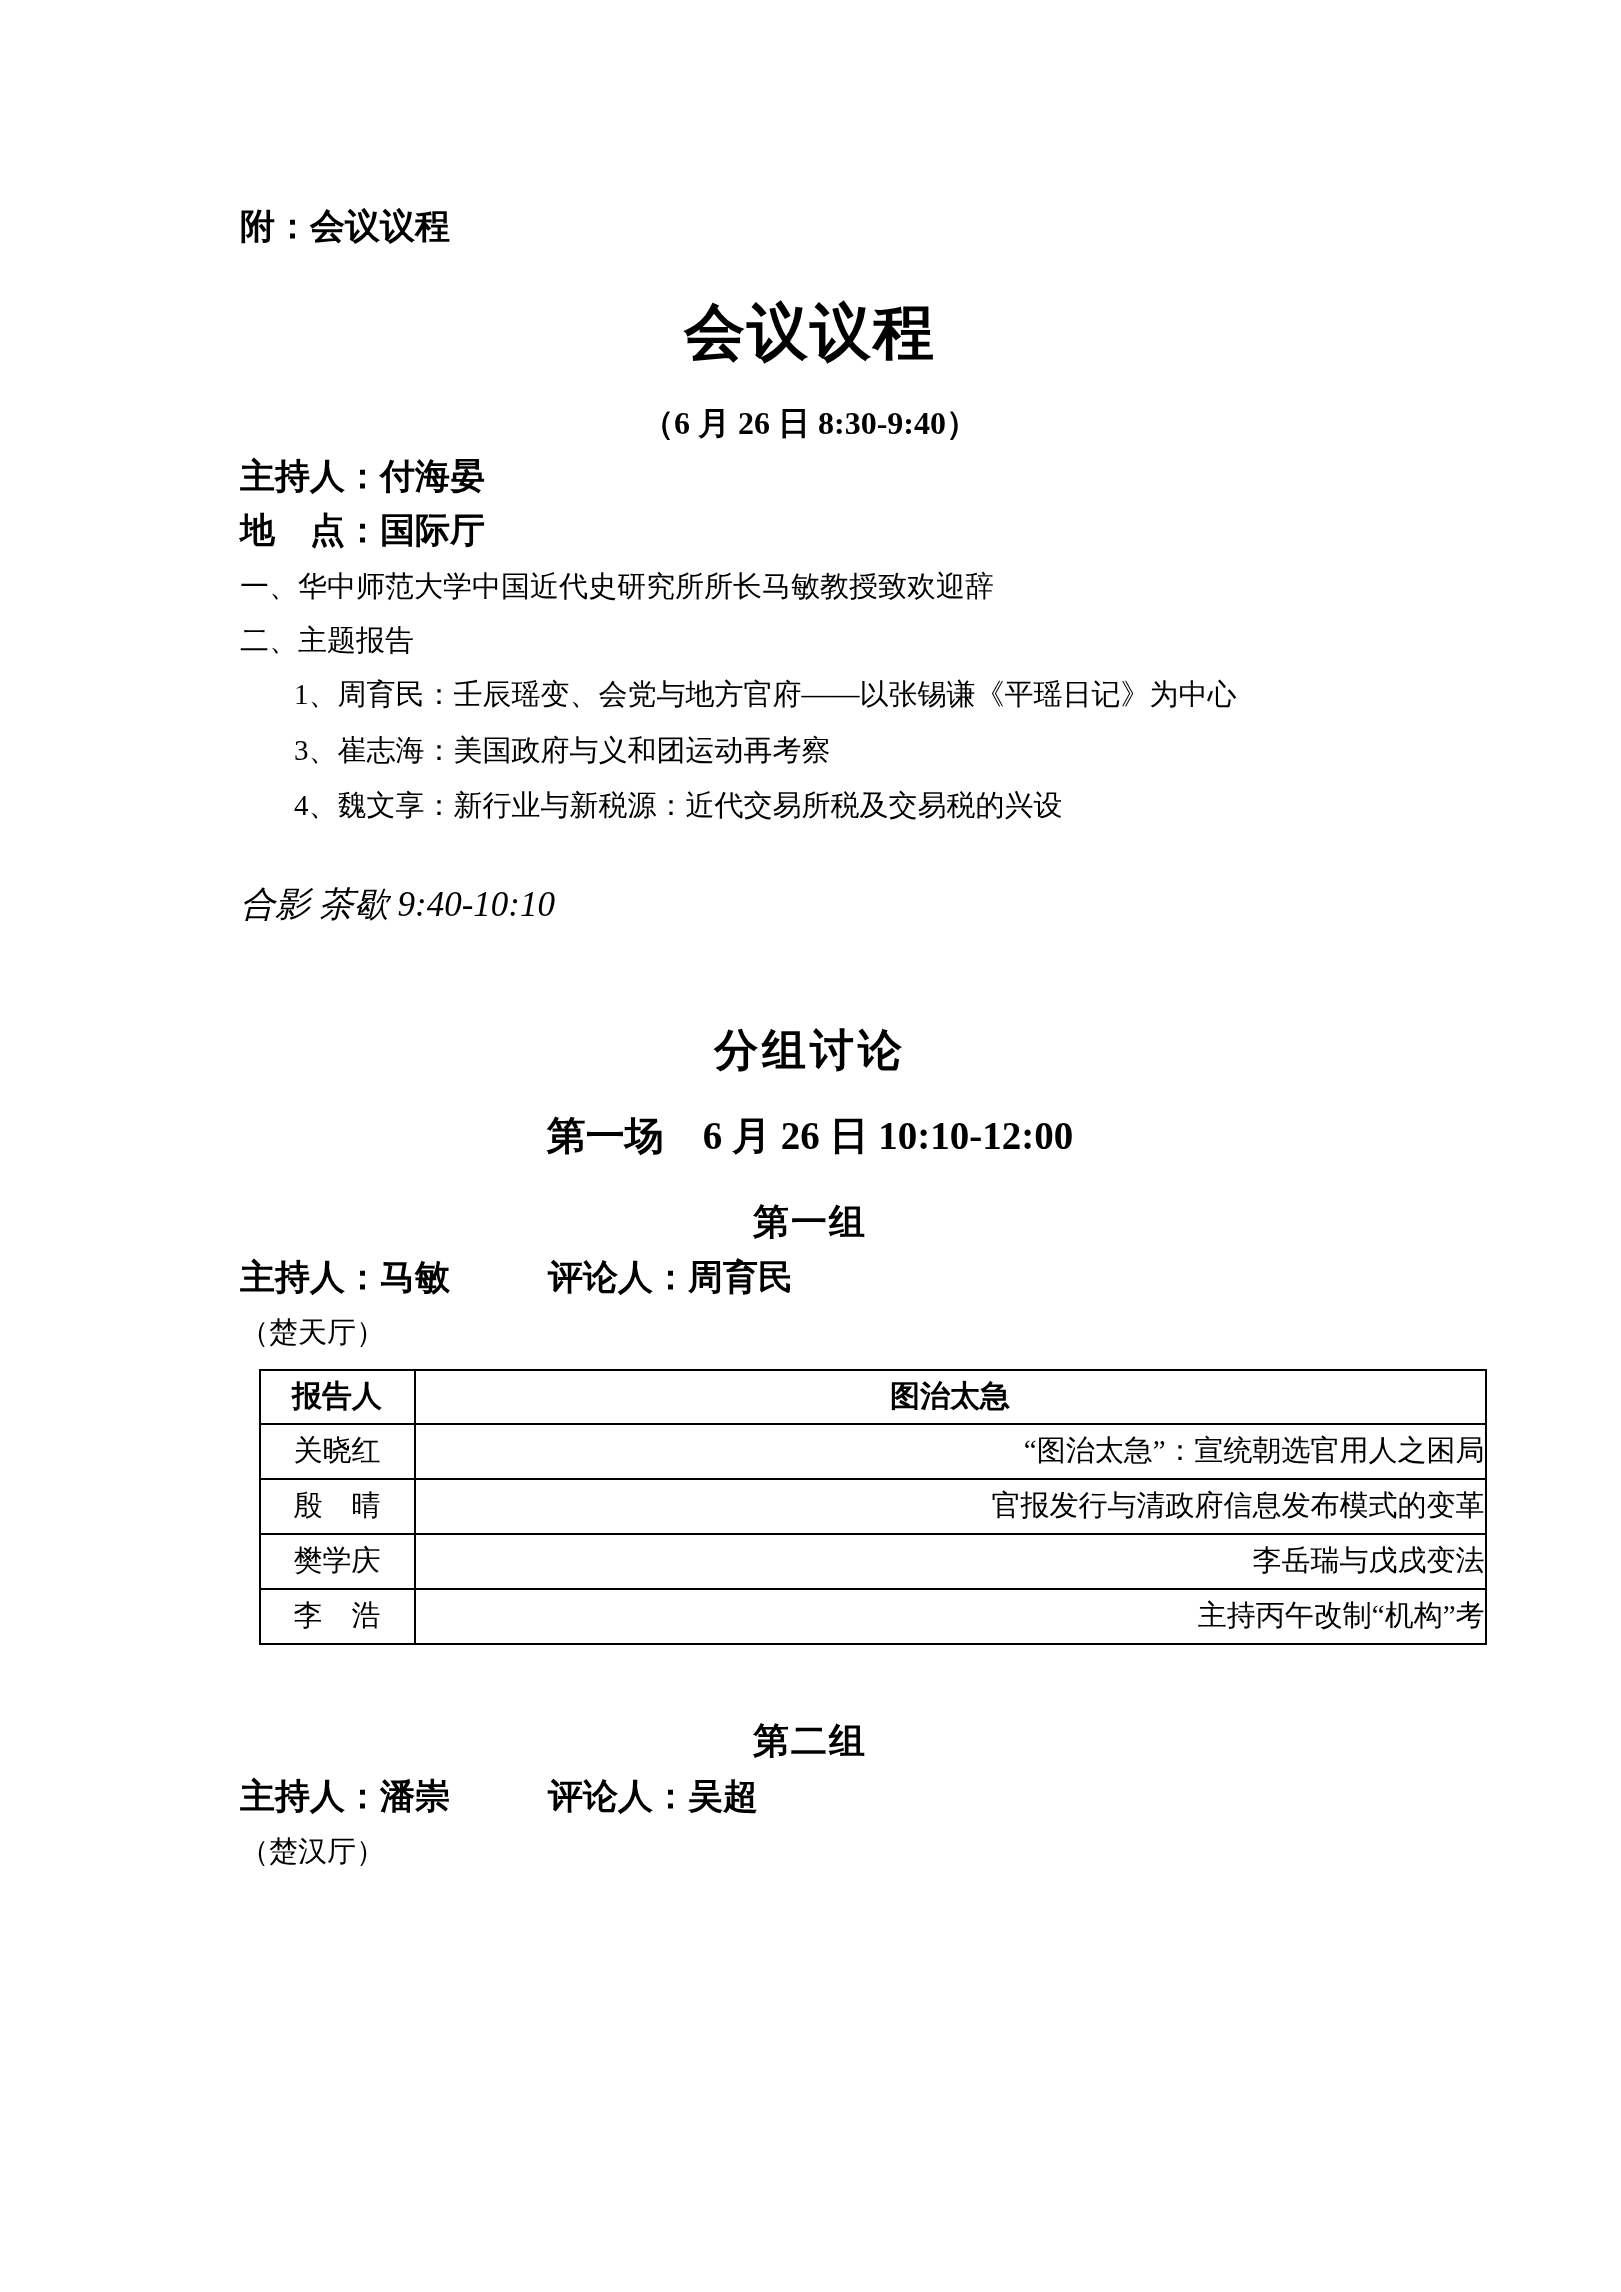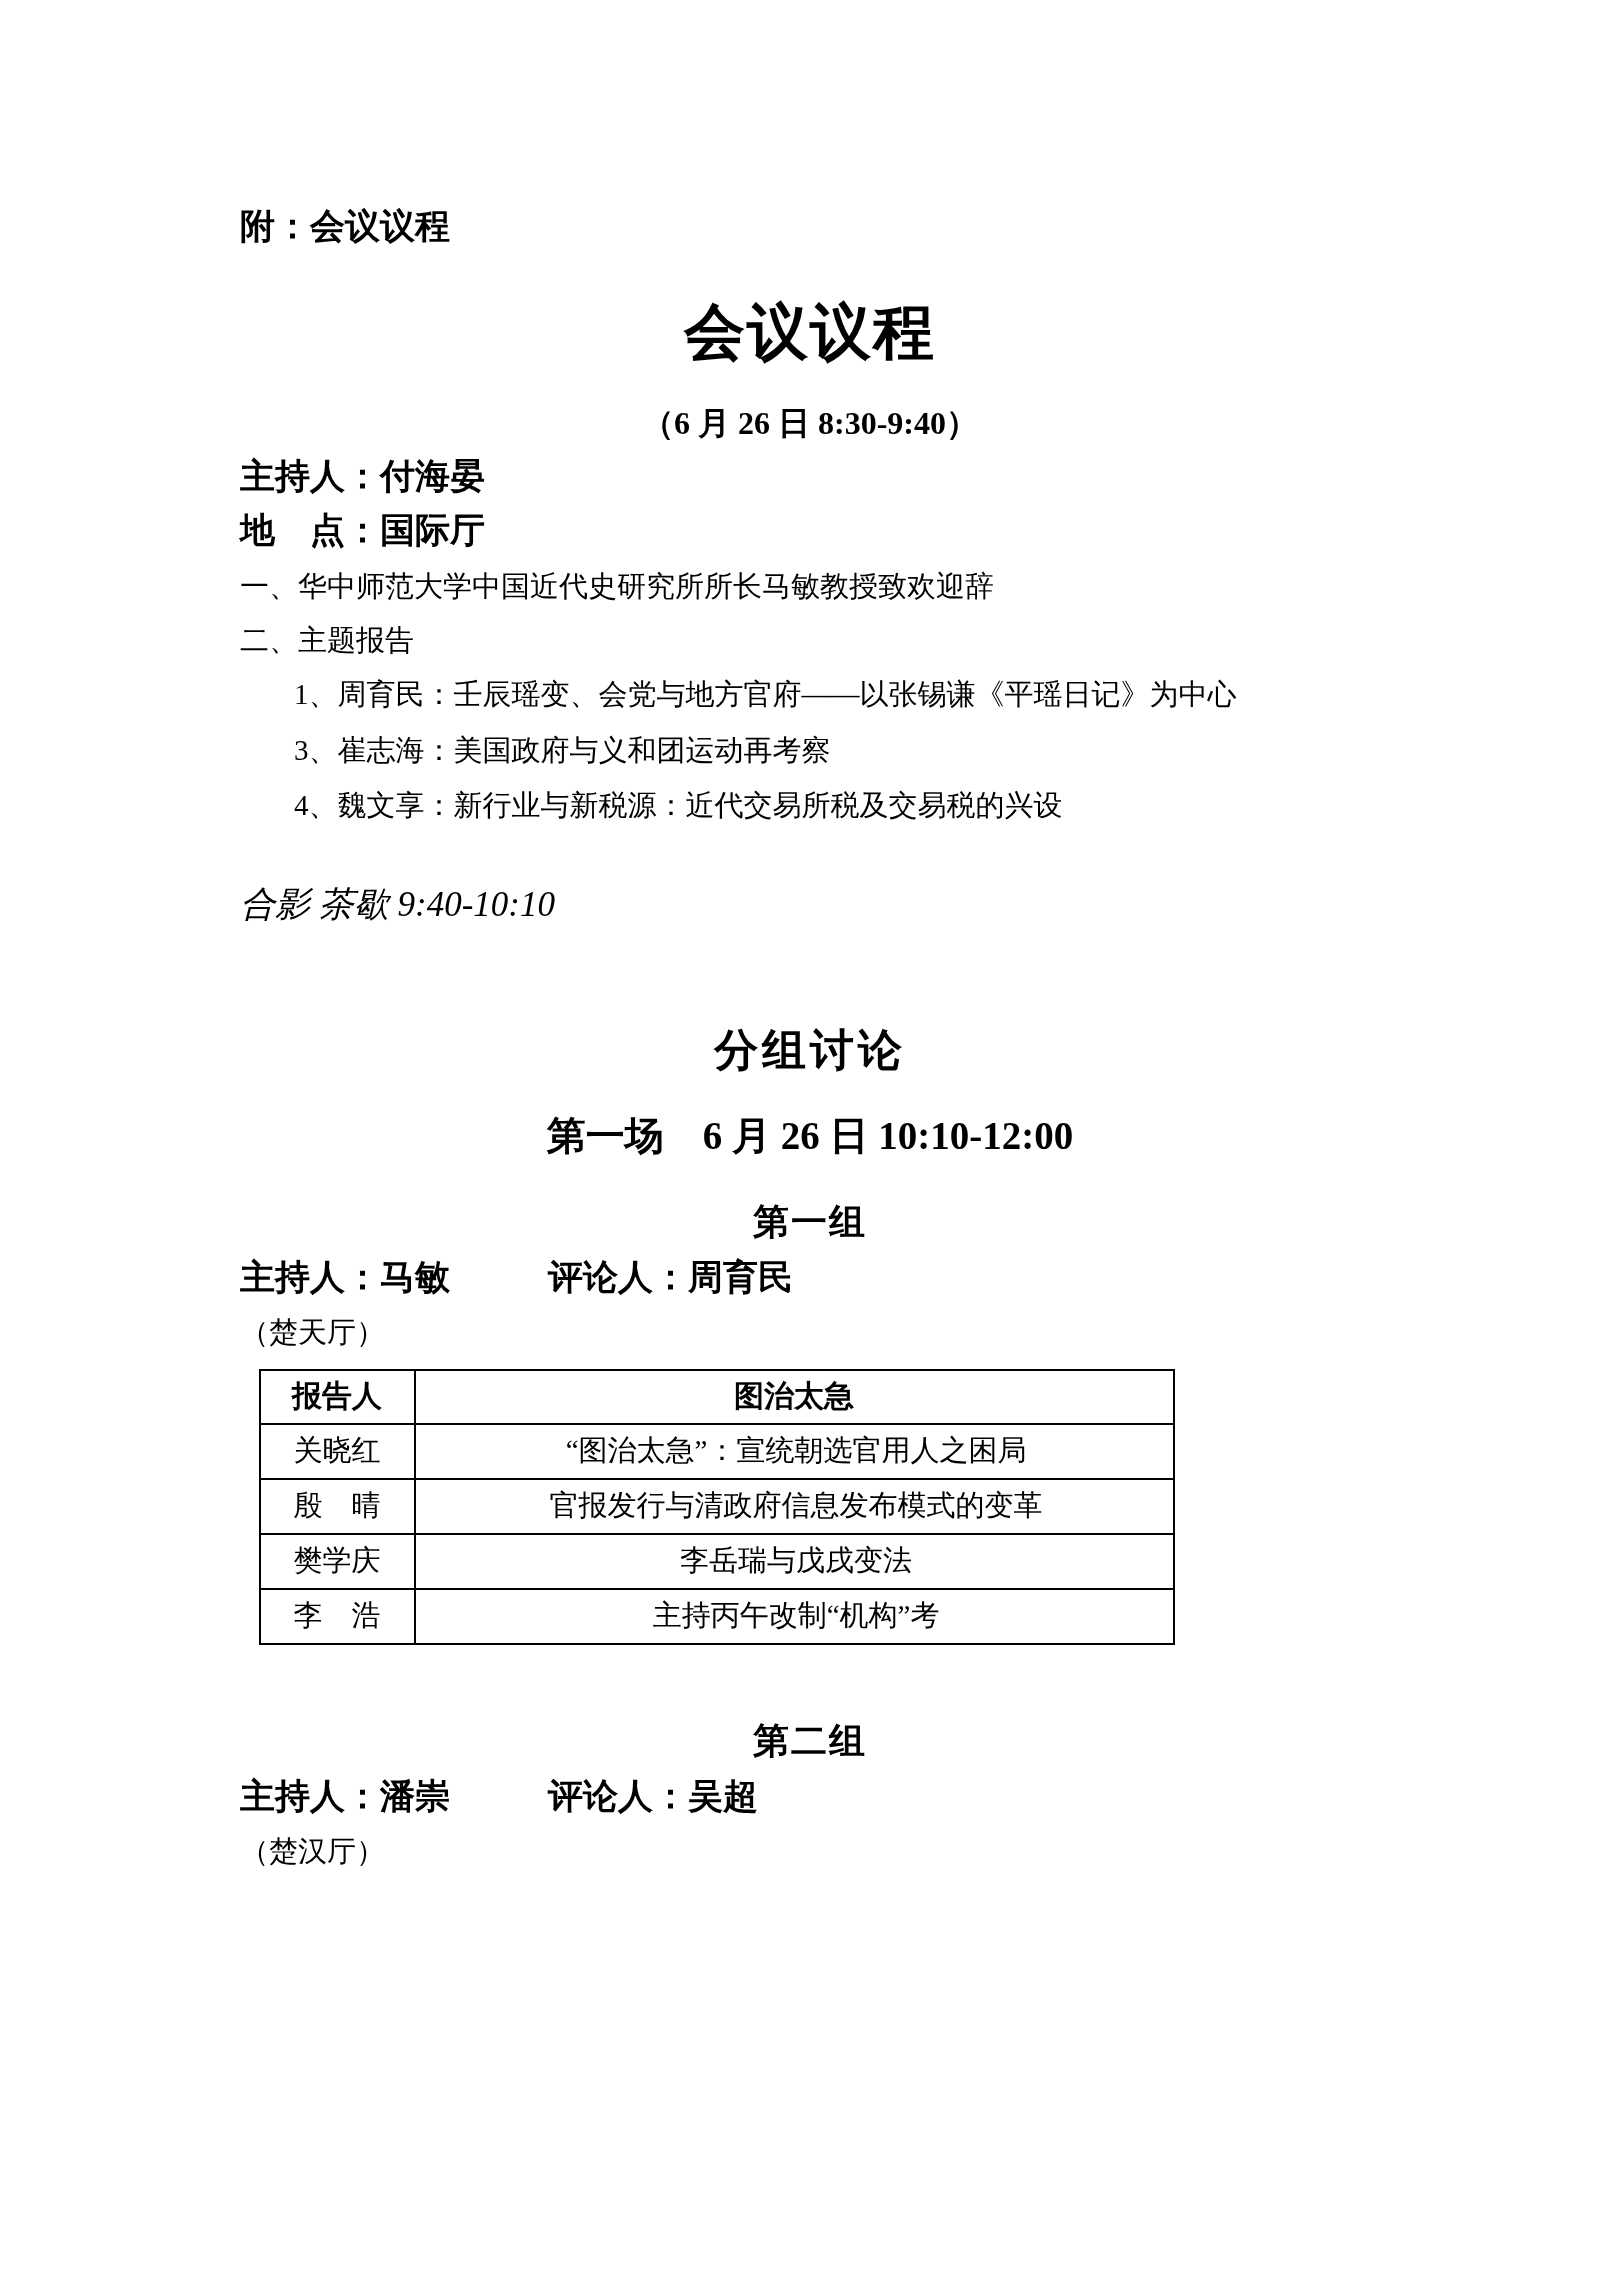--- a/index.html
+++ b/index.html
@@ -106,42 +106,42 @@
   }
   .group-host-line .commentator { margin-left: 98px; }
   .venue-note {
     margin-top: 12.7px;
     font-size: 29px;
     line-height: 1.33;
   }
   table.paper-table {
     margin-top: 17.6px;
     margin-left: 18.6px;
-    width: 916px;
+    width: 1228px;
     border-collapse: collapse;
     table-layout: fixed;
     border-radius: 26px;
   }
   table.paper-table, table.paper-table th, table.paper-table td {
     border: 2.9px solid #000;
   }
   table.paper-table th {
     height: 54px;
     font-size: 30px;
     font-weight: bold;
     text-align: center;
     vertical-align: middle;
   }
   table.paper-table td {
     height: 55px;
     font-size: 29px;
     vertical-align: middle;
   }
   td.presenter-cell { text-align: center; }
-  td.title-cell { text-align: center; padding-left: 4px; }
+  td.title-cell { text-align: right; padding-left: 4px; }
   col.col-presenter { width: 155px; }
   .group2-heading { margin-top: 73px; }
 </style>
 </head>
 <body>
 
 <div class="page">
   <div class="content">
 
     <p class="attachment">附：会议议程</p>

